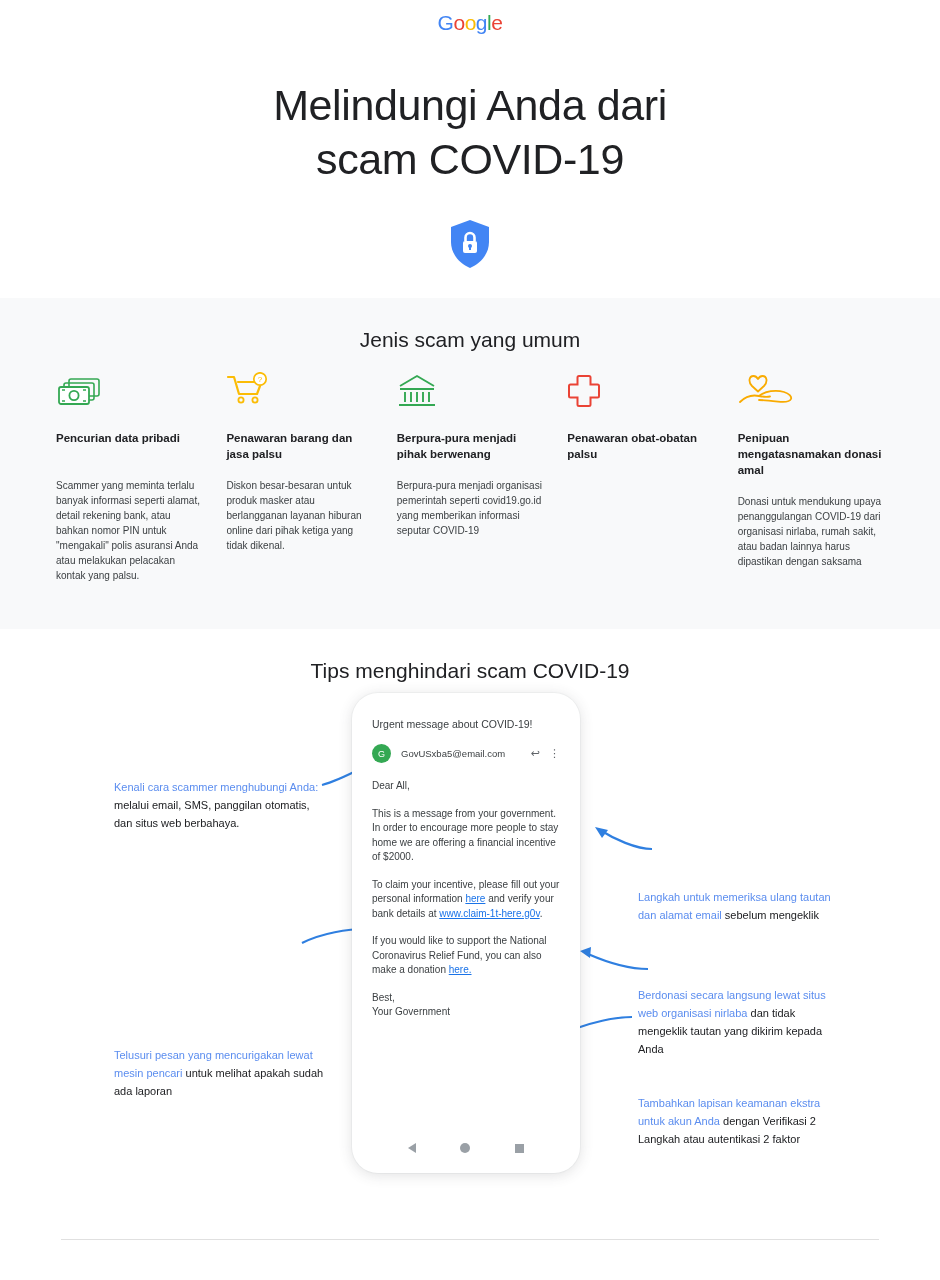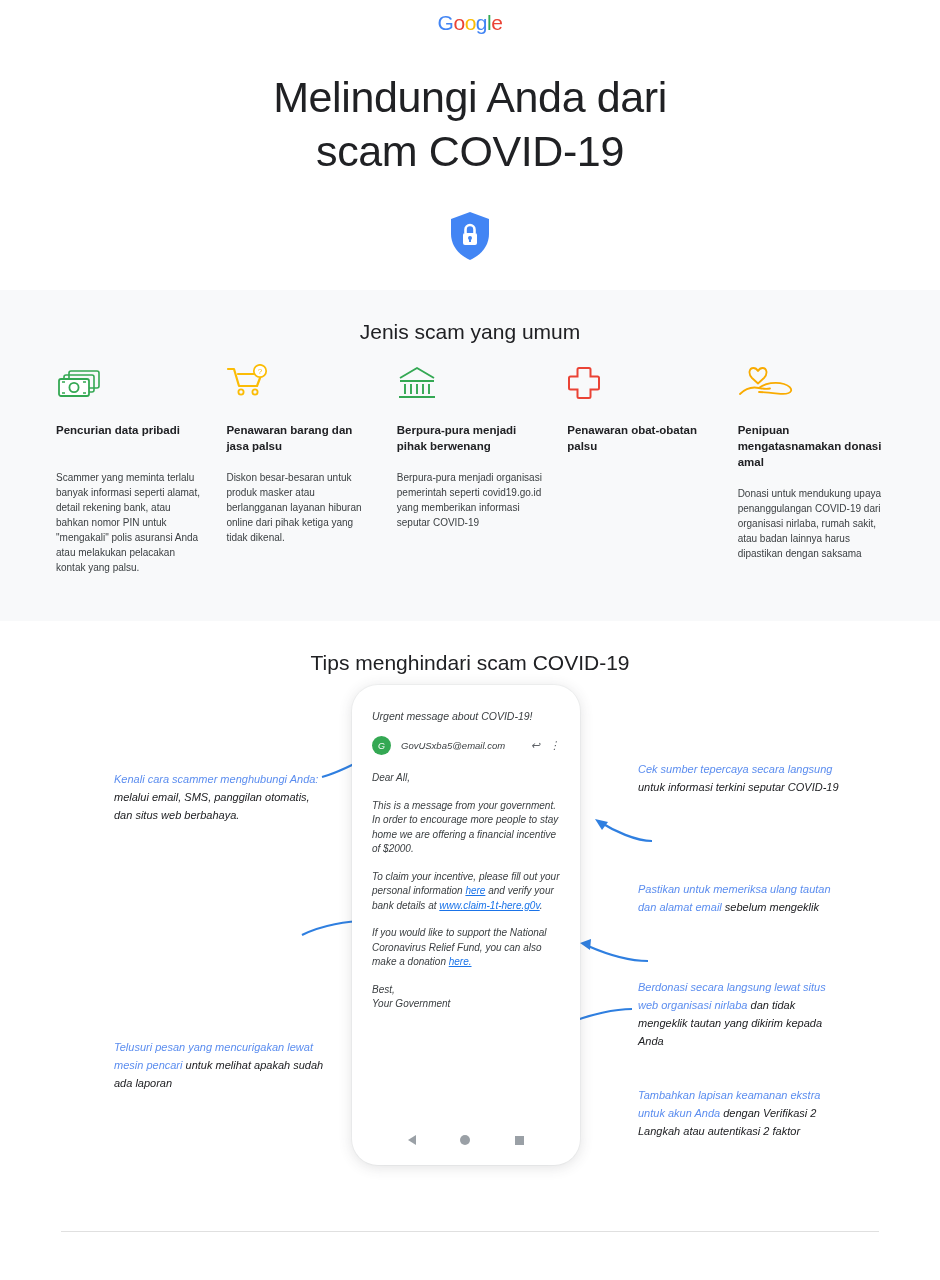--- a/index.html
+++ b/index.html
@@ -17,21 +17,21 @@
   .google-logo { font-size: 21px; letter-spacing: -0.5px; font-weight: 400; line-height: 34px; }
   .google-logo span { font-family: "Liberation Sans", sans-serif; }
   .g-b { color: #4285F4; } .g-r { color: #EA4335; } .g-y { color: #FBBC05; } .g-g { color: #34A853; }
 
   .hero-title {
     font-size: 43px;
     font-weight: 400;
     line-height: 54px;
     letter-spacing: -0.4px;
     color: #202124;
-    margin-top: 30px;
+    margin-top: 38px;
   }
   .shield-wrap { margin-top: 32px; display:flex; justify-content:center; }
 
   
   .band {
     background: #f8f9fa;
     padding: 30px 0 46px 0;
   }
   .band-title {
     text-align: center;
@@ -63,21 +63,21 @@
 
   
   .tips { padding-top: 30px; }
   .tips-title {
     text-align: center;
     font-size: 21px;
     font-weight: 400;
     color: #202124;
     margin-bottom: 10px;
   }
-  .tips-stage { position: relative; width: 940px; height: 520px; font-style: italic; }
+  .tips-stage { position: relative; width: 940px; height: 520px; }
 
   
   .phone {
     position: absolute;
     left: 352px; top: 0px;
     width: 228px; height: 480px;
     background: #ffffff;
     border-radius: 26px;
     box-shadow: 0 2px 14px rgba(60,64,67,.16), 0 0 0 1px rgba(60,64,67,.04);
   }
@@ -279,25 +279,22 @@
         </div>
       </div>
 
       <div class="anno left" style="top:84px;">
         <span class="lead">Kenali cara scammer menghubungi Anda:</span><span class="rest"> melalui email, SMS, panggilan otomatis, dan situs web berbahaya.</span>
       </div>
       <div class="anno left" style="top:352px;">
         <span class="lead">Telusuri pesan yang mencurigakan lewat mesin pencari</span><span class="rest"> untuk melihat apakah sudah ada laporan</span>
       </div>
 
-      <div class="anno right" style="top:74px;">
-        <span class="lead">Cek sumber tepercaya secara langsung</span><span class="rest"> untuk informasi terkini seputar COVID-19</span>
-      </div>
       <div class="anno right" style="top:194px;">
-        <span class="lead">Pastikan untuk memeriksa ulang tautan dan alamat email</span><span class="rest">  sebelum mengeklik</span>
+        <span class="lead">Langkah untuk memeriksa ulang tautan dan alamat email</span><span class="rest">  sebelum mengeklik</span>
       </div>
       <div class="anno right" style="top:292px; width:195px;">
         <span class="lead">Berdonasi secara langsung lewat situs web organisasi nirlaba</span><span class="rest"> dan tidak mengeklik tautan yang dikirim kepada Anda</span>
       </div>
       <div class="anno right" style="top:400px;">
         <span class="lead">Tambahkan lapisan keamanan ekstra untuk akun Anda</span><span class="rest"> dengan Verifikasi 2 Langkah atau autentikasi 2 faktor</span>
       </div>
 
     </div>
   </div>

